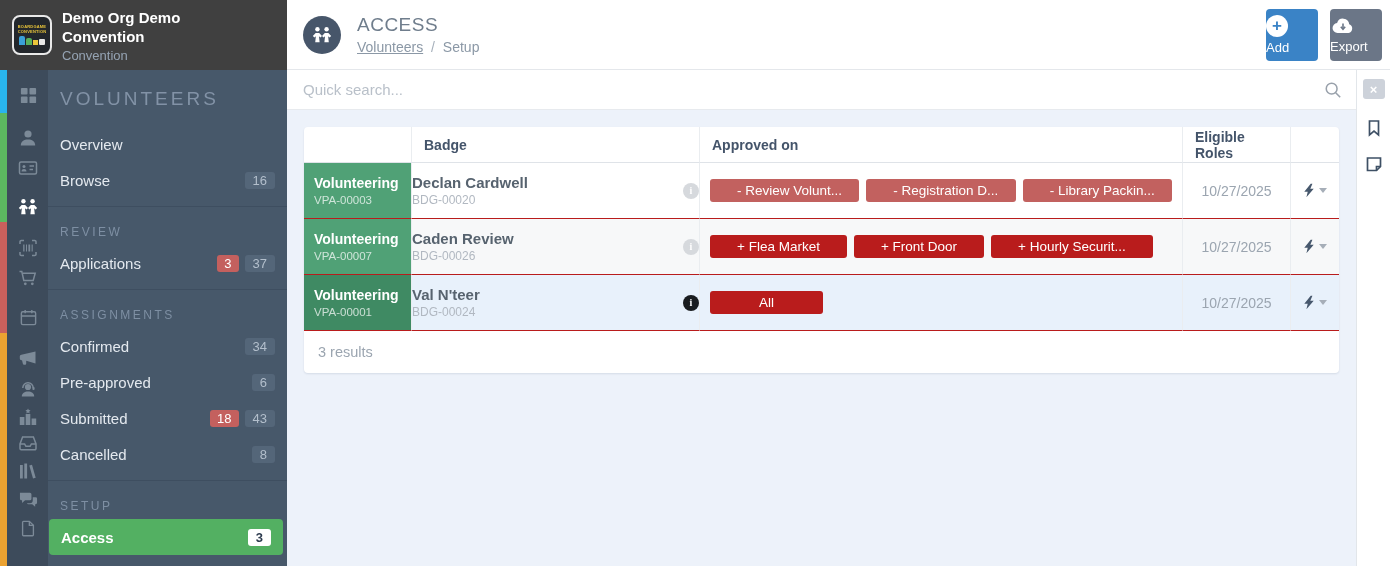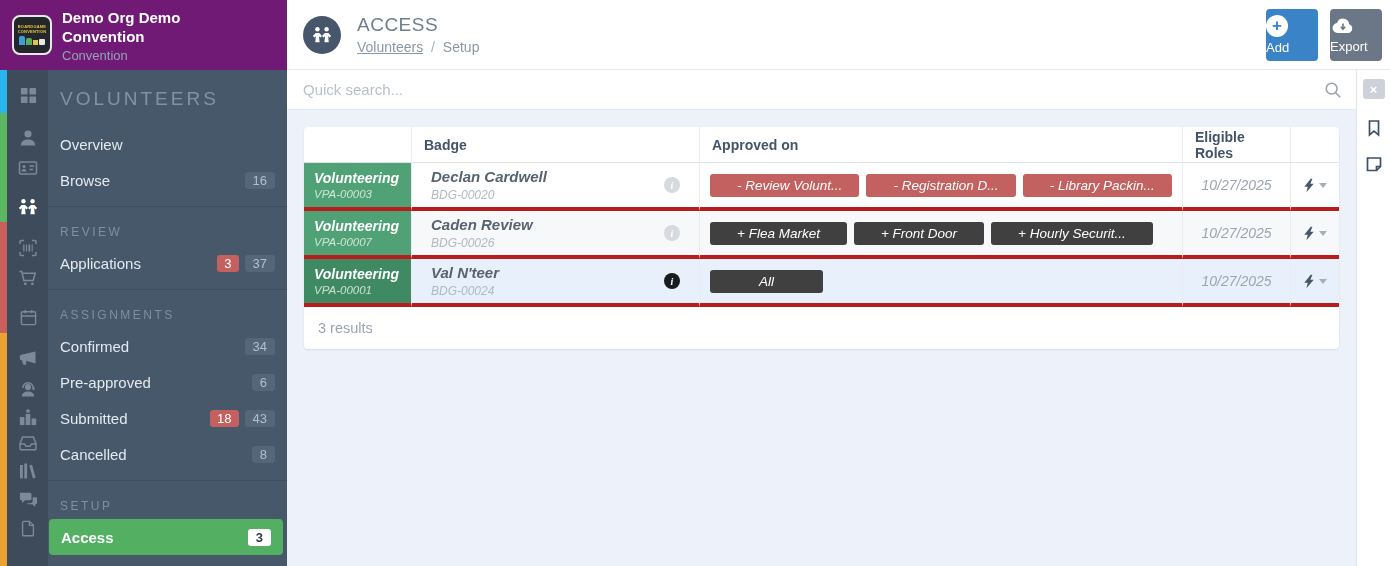--- a/index.html
+++ b/index.html
@@ -2,21 +2,21 @@
 <html><head>
 <meta charset="utf-8">
 <style>
   * { margin:0; padding:0; box-sizing:border-box; }
   html,body { width:1390px; height:566px; overflow:hidden; }
   body { font-family:"Liberation Sans", sans-serif; background:#edf2fa; }
   .app { display:flex; width:1390px; height:566px; }
 
   
   .sidebar { width:287px; flex:0 0 287px; display:flex; flex-direction:column; background:#47586a; }
-  .org-header { height:70px; flex:0 0 70px; background:#701a75; display:flex; align-items:center; padding:0 12px; }
+  .org-header { height:70px; flex:0 0 70px; background:#404040; display:flex; align-items:center; padding:0 12px; }
   .org-logo { width:40px; height:40px; border-radius:8px; background:#23272c; border:2px solid #e9e9e9; flex:0 0 40px;
               display:flex; flex-direction:column; align-items:center; justify-content:center; overflow:hidden; }
   .org-logo .logo-txt { color:#e8c43a; font-size:4px; font-weight:bold; letter-spacing:.2px; line-height:1.2; text-align:center; }
   .org-logo .logo-art { display:flex; gap:1px; margin-top:2px; align-items:flex-end; }
   .org-logo .logo-art i { display:block; }
   .org-logo .m1 { width:6px; height:9px; background:#3aa0d8; border-radius:2px 2px 0 0; }
   .org-logo .m2 { width:6px; height:7px; background:#58b05c; border-radius:2px 2px 0 0; }
   .org-logo .m3 { width:5px; height:5px; background:#e8c43a; }
   .org-logo .m4 { width:6px; height:6px; background:#e8e8e8; border-radius:1px; }
   .org-text { margin-left:10px; }
@@ -79,41 +79,41 @@
   .rr-icon { margin-top:20px; cursor:pointer; }
   .rr-icon + .rr-icon { margin-top:14px; }
 
   
   .card { background:#fff; border-radius:4px; box-shadow:0 1px 2px rgba(40,60,90,.12); width:1035px; overflow:hidden; }
   .trow { display:grid; grid-template-columns:108px 288px 483px 108px 1fr; }
   .cell { border-right:1px solid #eaedf0; min-height:0; }
   .cell:last-child { border-right:none; }
   .thead .cell { height:36px; display:flex; align-items:center; padding:0 12px; font-size:14px; font-weight:bold; color:#44546a;
                  border-bottom:1px solid #dfe3e8; }
-  .tbody-row .cell { height:48px; border-bottom:4px solid #b91c1c;font-style:italic; }
+  .tbody-row .cell { height:56px; border-bottom:1px solid #b91c1c; }
   .row-even { background:#f7f8f9; }
   .row-selected { background:#e8f1fb; }
 
   .c-label-cell { display:flex; flex-direction:column; justify-content:center; padding:0 10px; }
   .label-green { background:#50a176; }
   .label-green-dark { background:#3f8a63; }
   .type-name { color:#fff; font-weight:bold; font-size:14px; line-height:1.25; }
   .type-id { color:rgba(255,255,255,.72); font-size:11.5px; margin-top:1px; }
 
-  .c-badge-cell { display:flex; align-items:center; justify-content:space-between; padding:0 19px; }
+  .c-badge-cell { display:flex; align-items:center; justify-content:space-between; padding:0 0; }
   .person-name { font-size:15px; font-weight:bold; color:#57636f; line-height:1.25; }
   .person-id { font-size:12px; color:#b1b8c1; margin-top:1px; }
   .info-circle { width:16px; height:16px; border-radius:50%; background:#d6d9dd; color:#fff; font-size:10px; font-weight:bold;
                  font-family:"Liberation Serif", serif; display:flex; align-items:center; justify-content:center; cursor:pointer; flex:0 0 16px; }
   .info-dark { background:#191c1f; }
 
   .c-roles-cell { display:flex; align-items:center; gap:7px; padding:0 10px; }
   .pill { min-width:113px; text-align:center; padding:4px 27px; border-radius:3px; color:#fff; font-size:13.5px; cursor:pointer; white-space:nowrap; }
   .pill-remove { background:#c2615f; }
-  .pill-add { background:#404040;text-align:center; }
+  .pill-add { background:#b91c1c;text-align:center; }
 
   .c-approved-cell { display:flex; align-items:center; justify-content:center; color:#9ba5b0; font-size:14px; }
   .c-actions-cell { display:flex; align-items:center; justify-content:center; gap:4px; cursor:pointer; }
   .caret-down { width:0; height:0; border-left:4px solid transparent; border-right:4px solid transparent; border-top:5px solid #a6aeb8; }
   .tfoot { padding:13px 14px; color:#9ba5b0; font-size:14.5px; }
 </style>
 </head>
 <body>
 
 <div class="app">

